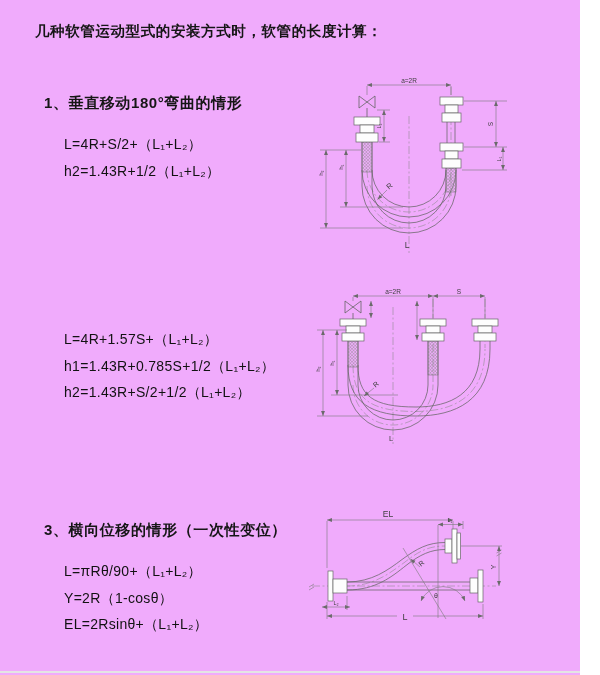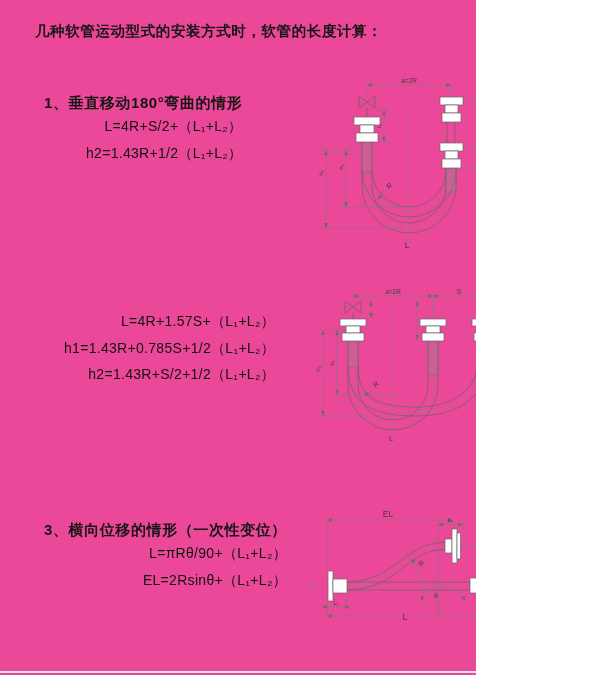--- a/index.html
+++ b/index.html
@@ -1,25 +1,25 @@
 <!DOCTYPE html>
 <html><head>
 <meta charset="utf-8">
 <style>
   html,body { margin:0; padding:0; }
   body {
     width:600px; height:675px; background:#ffffff;
     font-family:"Liberation Sans","DejaVu Sans",sans-serif;
   }
-  .page { position:relative; width:476px; height:675px; background:#ec4899; overflow:hidden; color:#1c1c1c;text-align:right; }
+  .page { position:relative; width:580px; height:675px; background:#f0abfc; overflow:hidden; color:#1c1c1c; }
   .title { position:absolute; left:35px; top:22px; font-size:14.5px; font-weight:600; letter-spacing:.6px; color:#161616; }
   .sec { position:absolute; left:44px; }
   #sec1 { top:94px; } #sec2 { top:308px; } #sec3 { top:521px; }
   .heading { font-size:15px; font-weight:600; letter-spacing:.6px; color:#161616; }
-  .flist { margin-top:0; padding-left:20px; }
+  .flist { margin-top:18px; padding-left:20px; }
   .formula { font-size:14px; line-height:26.5px; letter-spacing:.3px; color:#121212; white-space:nowrap; }
   svg.diagram { position:absolute; }
   #dwg1 { left:305px; top:70px; }
   #dwg2 { left:305px; top:283px; }
   #dwg3 { left:298px; top:503px; }
   svg text { fill:#3f3f3f; font-family:"Liberation Sans","DejaVu Sans",sans-serif; }
   .bottom-edge { position:absolute; left:0; top:671px; width:600px; height:2px; background:#e4e4e4; }
 </style>
 </head>
 <body>
@@ -41,20 +41,21 @@
       <div class="formula">L=4R+1.57S+（L₁+L₂）</div>
       <div class="formula">h1=1.43R+0.785S+1/2（L₁+L₂）</div>
       <div class="formula">h2=1.43R+S/2+1/2（L₁+L₂）</div>
     </div>
   </div>
 
   <div class="sec" id="sec3">
     <div class="heading">3、横向位移的情形（一次性变位）</div>
     <div class="flist">
       <div class="formula">L=πRθ/90+（L₁+L₂）</div>
+      <div class="formula">Y=2R（1-cosθ）</div>
       <div class="formula">EL=2Rsinθ+（L₁+L₂）</div>
     </div>
   </div>
 
   <svg id="dwg1" class="diagram" width="275" height="195" viewBox="305 70 275 195">
     <defs>
       <marker id="arr" viewBox="0 0 10 8" refX="9.5" refY="4" markerWidth="5.5" markerHeight="4.5" orient="auto-start-reverse" markerUnits="userSpaceOnUse">
         <path d="M0.5,0.5 L9.5,4 L0.5,7.5 z" fill="#6a6a6a"></path>
       </marker>
       <pattern id="hatch" width="3.2" height="3.2" patternUnits="userSpaceOnUse">

